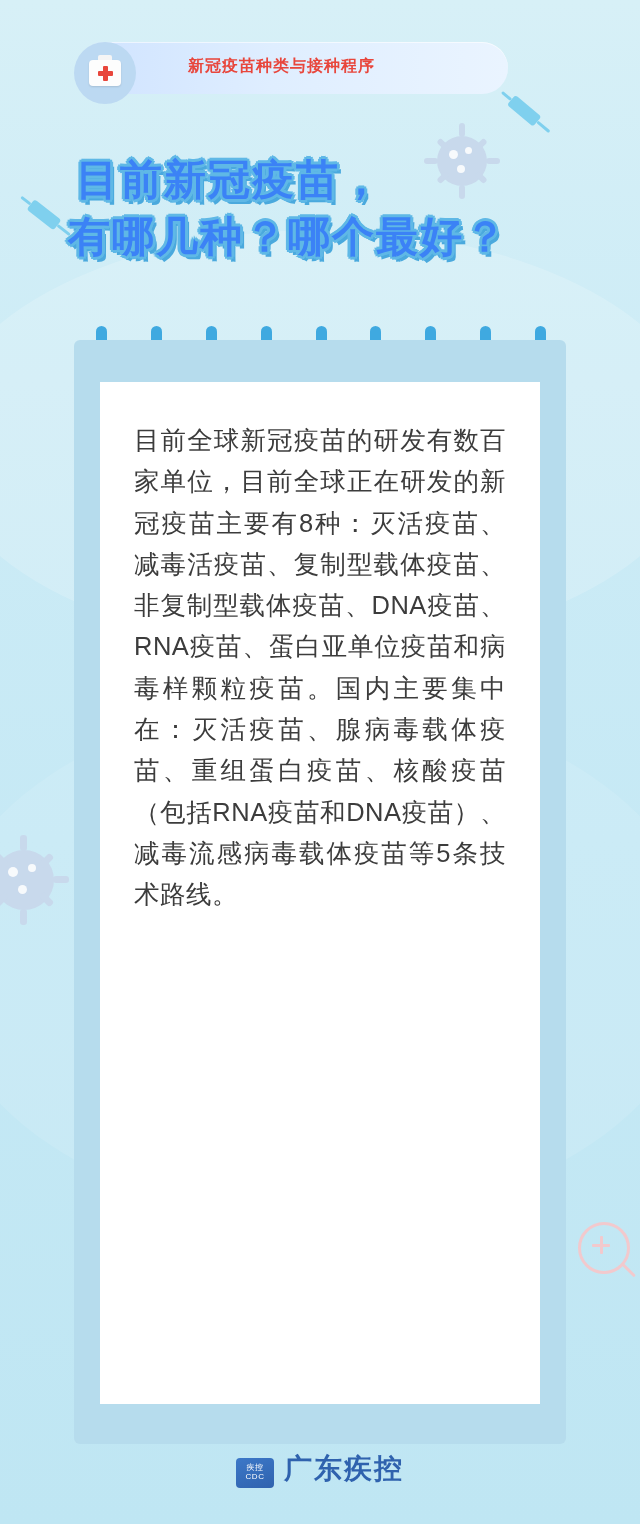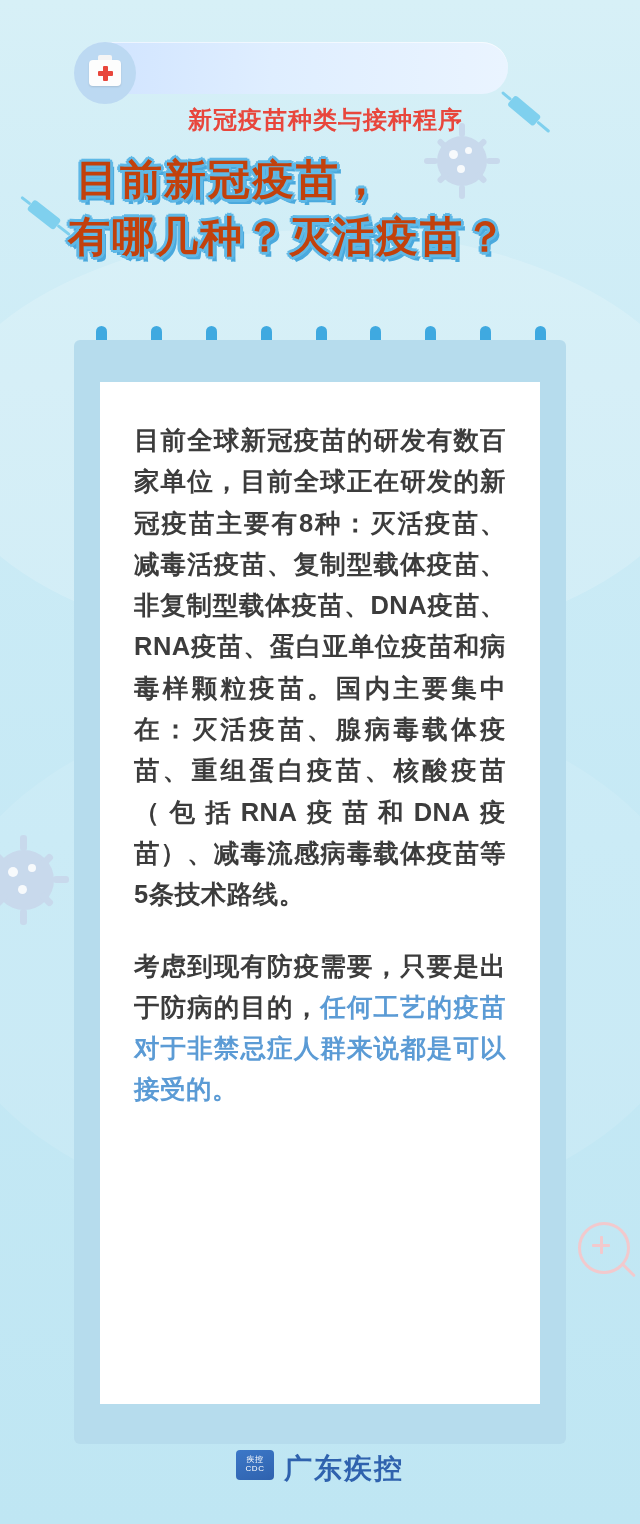--- a/index.html
+++ b/index.html
@@ -41,26 +41,25 @@
     width: 430px;
     height: 52px;
     border-radius: 26px;
     background: linear-gradient(90deg, #cfe3ff 0%, #dfeeff 45%, #eaf4ff 100%);
     box-shadow: 0 1px 0 rgba(255,255,255,0.6) inset;
   }
   .banner-title {
     position: absolute;
     left: 110px;
     top: 14px;
-    font-size: 24px;
+    font-size: 16px;
     letter-spacing: 1px;
     color: #e8463c;
     font-weight: bold;
     white-space: nowrap;
-    margin-top: 48px;
   }
   .banner-badge {
     position: absolute;
     top: 42px;
     left: 74px;
     width: 62px;
     height: 62px;
     border-radius: 50%;
     background: #bcd9f2;
     display: flex;
@@ -95,21 +94,21 @@
   
   .headline {
     position: absolute;
     top: 152px;
     left: 76px;
     width: 500px;
   }
   .headline-line {
     font-size: 42px;
     font-weight: bold;
-    color: #c2410c;
+    color: #3b82f6;
     letter-spacing: 2px;
     line-height: 1.35;
     text-shadow:
        3px 0 0 #5fb8e6, -3px 0 0 #5fb8e6, 0 3px 0 #5fb8e6, 0 -3px 0 #5fb8e6,
        2px 2px 0 #5fb8e6, -2px 2px 0 #5fb8e6, 2px -2px 0 #5fb8e6, -2px -2px 0 #5fb8e6,
        4px 5px 0 #4aa9dd;
     white-space: nowrap;
   }
   .headline-line.second { margin-left: -8px; }
 
@@ -145,21 +144,20 @@
     background: #b6dced;
     border-radius: 6px;
   }
   .card-inner {
     position: absolute;
     top: 42px;
     left: 26px;
     width: 440px;
     height: 1022px;
     background: #ffffff;
-    font-weight: bold;
   }
   .card-text {
     position: absolute;
     top: 38px;
     left: 34px;
     width: 372px;
     font-size: 25.5px;
     line-height: 1.62;
     color: #3c3c3c;
     letter-spacing: 0.5px;
@@ -169,21 +167,21 @@
   .para:last-child { margin-bottom: 0; }
   .hl { color: #5b9bd5; }
 
   
   .footer {
     position: absolute;
     bottom: 36px;
     left: 0;
     width: 640px;
     display: flex;
-    align-items: flex-start;
+    align-items: flex-end;
     justify-content: center;
     gap: 10px;
   }
   .footer-logo {
     width: 38px;
     height: 30px;
     border-radius: 4px;
     background: linear-gradient(160deg, #3c78c8 0%, #2f62ae 100%);
     color: #ffffff;
     font-size: 8px;
@@ -329,44 +327,41 @@
 </div>
 <div class="banner-badge">
   <div class="kit">
     <div class="kit-cross-v"></div>
     <div class="kit-cross-h"></div>
   </div>
 </div>
 
 <div class="headline">
   <div class="headline-line">目前新冠疫苗，</div>
-  <div class="headline-line second">有哪几种？灭活疫苗？</div>
+  <div class="headline-line second">有哪几种？哪个最好？</div>
 </div>
 
 <div class="card-wrap">
   <div class="binder">
     <div class="binder-ring"></div>
     <div class="binder-ring"></div>
     <div class="binder-ring"></div>
     <div class="binder-ring"></div>
     <div class="binder-ring"></div>
     <div class="binder-ring"></div>
     <div class="binder-ring"></div>
     <div class="binder-ring"></div>
     <div class="binder-ring"></div>
   </div>
   <div class="card-outer">
     <div class="card-inner">
       <div class="card-text">
         <p class="para">
           <span>目前全球新冠疫苗的研发有数百家单位，目前全球正在研发的新冠疫苗主要有8种：灭活疫苗、减毒活疫苗、复制型载体疫苗、非复制型载体疫苗、DNA疫苗、RNA疫苗、蛋白亚单位疫苗和病毒样颗粒疫苗。国内主要集中在：灭活疫苗、腺病毒载体疫苗、重组蛋白疫苗、核酸疫苗（包括RNA疫苗和DNA疫苗）、减毒流感病毒载体疫苗等5条技术路线。</span>
         </p>
-        <p class="para">
-          <span>考虑到现有防疫需要，只要是出于防病的目的，</span><span class="hl">任何工艺的疫苗对于非禁忌症人群来说都是可以接受的。</span>
-        </p>
       </div>
     </div>
   </div>
 </div>
 
 <div class="footer">
   <div class="footer-logo">
     <span>疾控</span>
     <span>CDC</span>
   </div>

